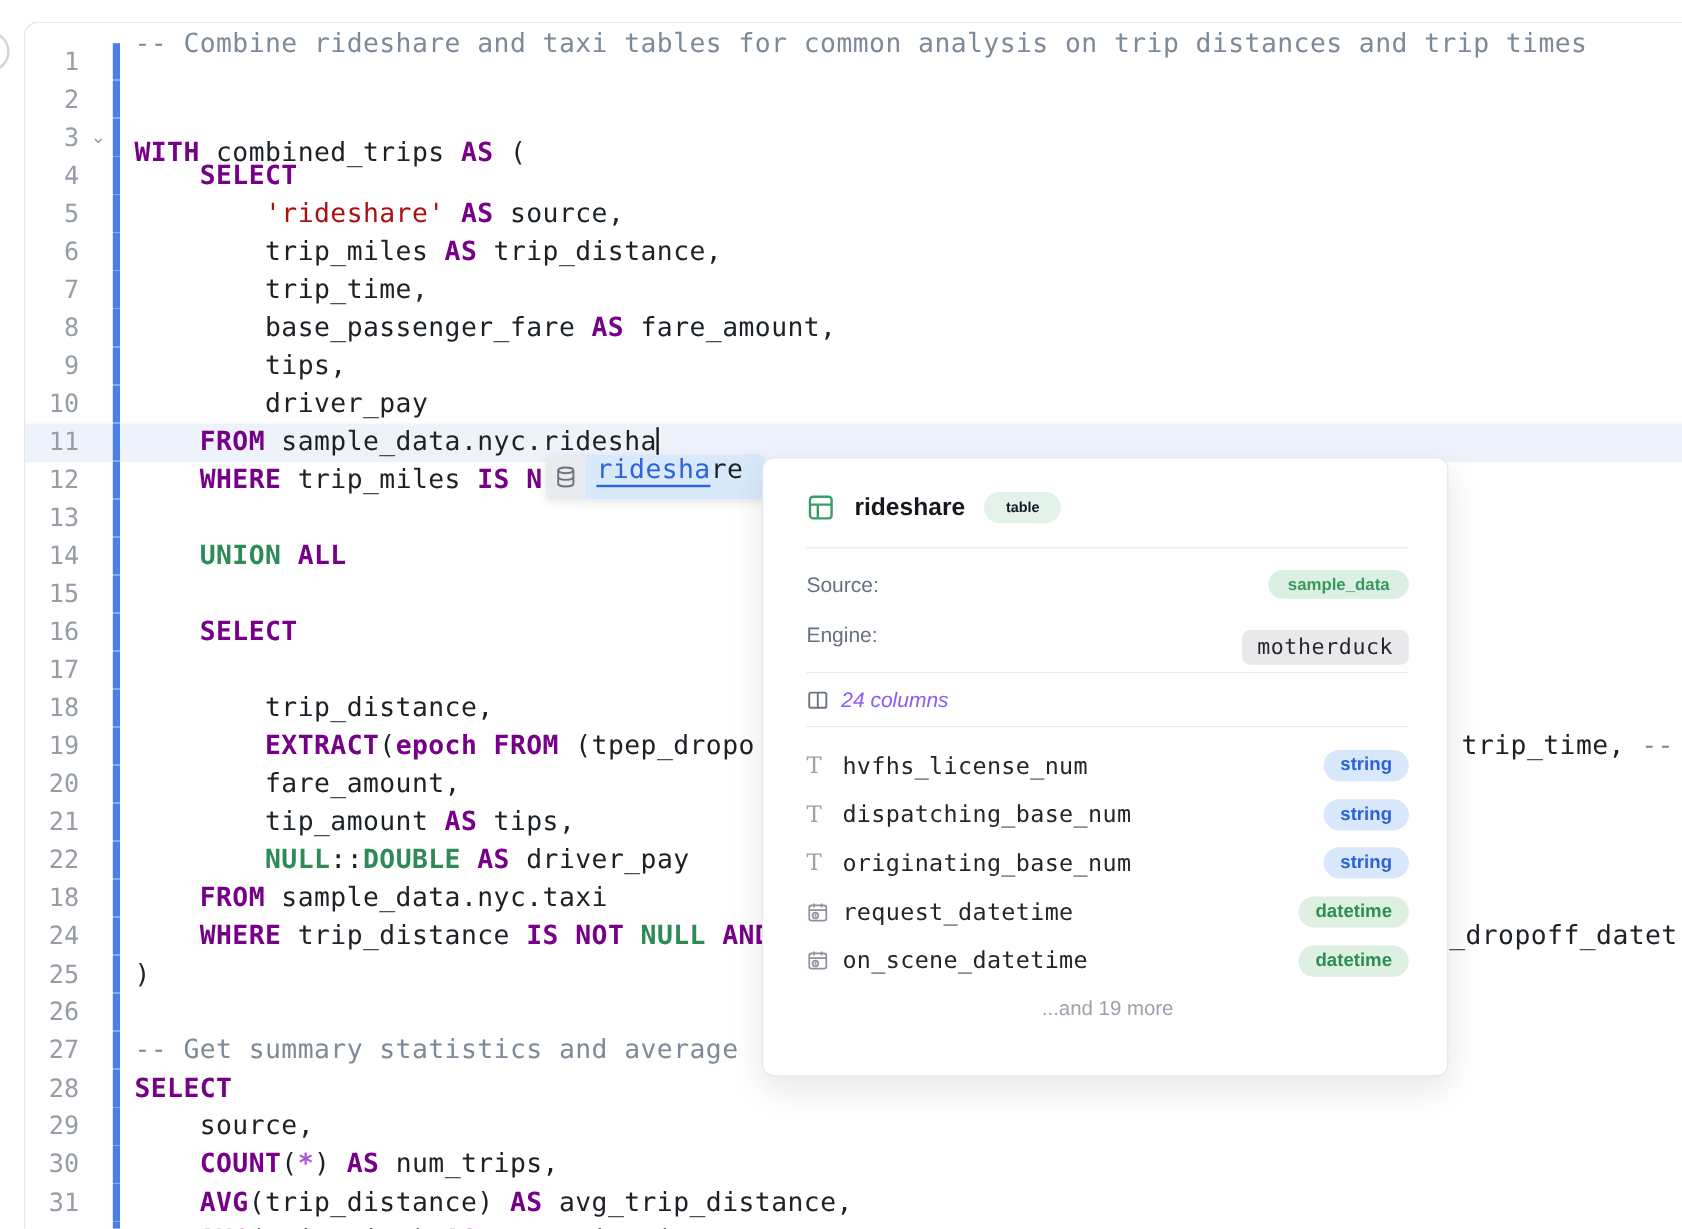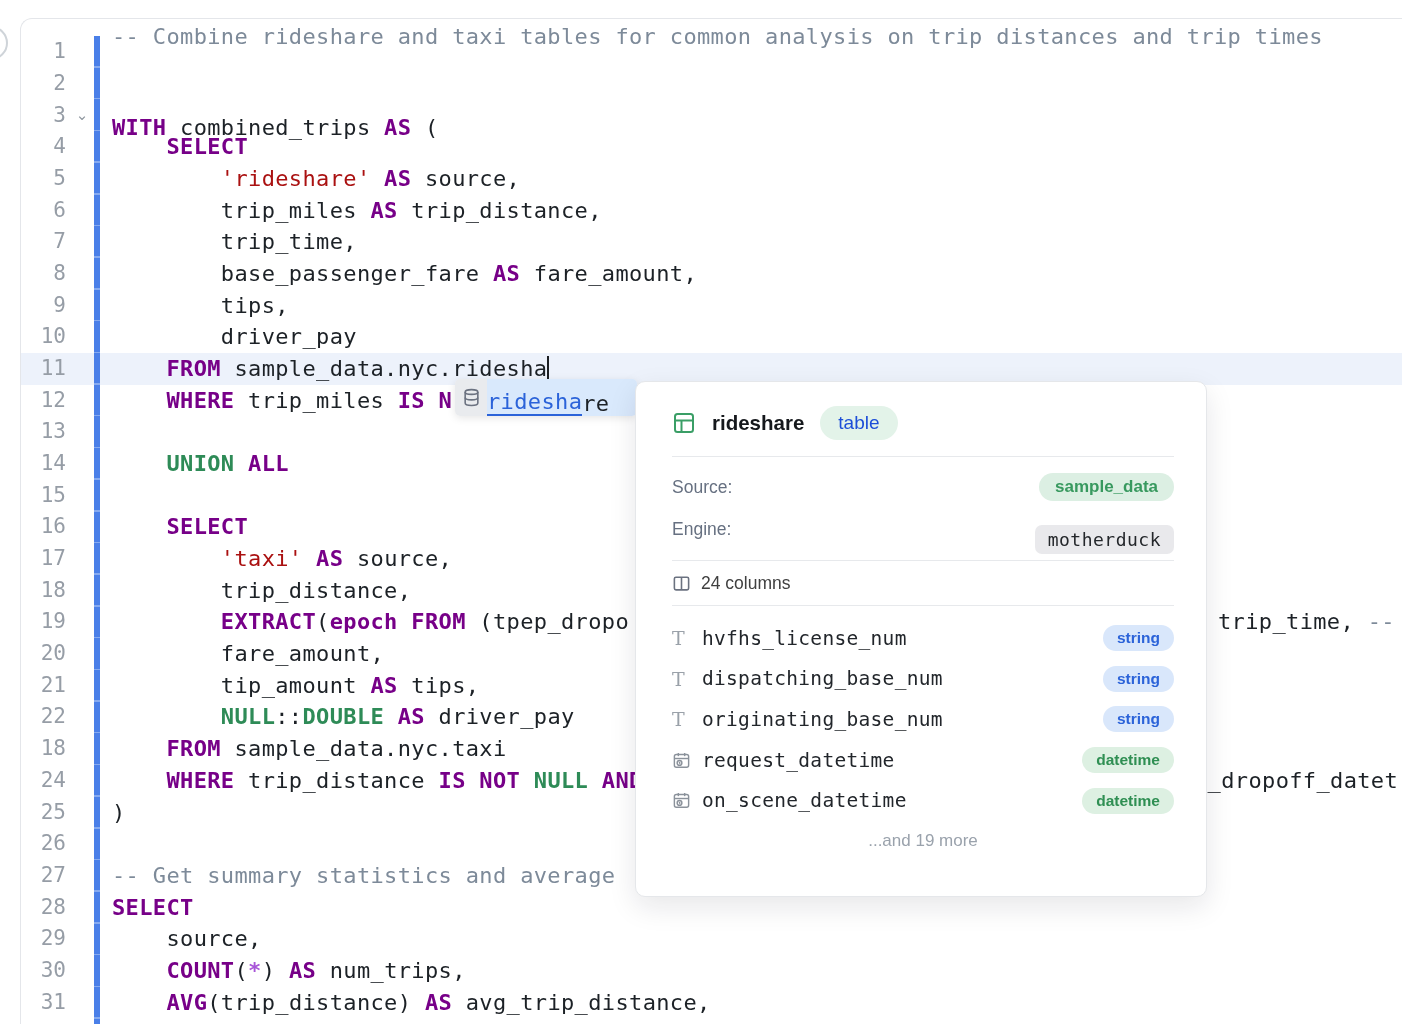--- a/index.html
+++ b/index.html
@@ -54,45 +54,45 @@
   .ac-tooltip{
     position:absolute;left:455px;top:379px;height:37px;display:flex;z-index:40;
     border-radius:5px;box-shadow:0 2px 8px rgba(0,0,0,.10);
   }
   .ac-iconbox{
     width:32px;background:#e9ebee;border-radius:5px 0 0 5px;
     display:flex;align-items:center;justify-content:center;
   }
   .ac-item{
     width:150px;background:#d9e9fc;border-radius:0 5px 5px 0;
-    display:flex;align-items:flex-end;box-sizing:border-box;
+    display:flex;align-items:flex-start;padding-left:10px;box-sizing:border-box;
     font-family:"DejaVu Sans Mono",monospace;font-size:22px;letter-spacing:0.36px;
   }
   .ac-match{color:#2b63d9;border-bottom:2px solid #2b63d9;}
   .ac-rest{color:#1c2126;}
   
   .popup{
     position:absolute;left:635px;top:381px;width:572px;height:516px;z-index:50;
     background:#fff;border:1px solid #e5e7ea;border-radius:10px;
     box-shadow:0 10px 28px rgba(16,24,40,.10);box-sizing:border-box;
     padding:0 32px 0 36px;
   }
   .pop-header{display:flex;align-items:center;gap:16px;padding-top:24px;height:34px;}
   .pop-title{font-size:20.5px;font-weight:bold;color:#15181c;}
   .pill{border-radius:999px;display:inline-block;}
-  .pill-table{background:#e3f3e9;color:#1d4ed8;font-weight:normal;font-size:19px;padding:6px 18px;}
+  .pill-table{background:#e3f3e9;color:#0f172a;font-weight:bold;font-size:12px;padding:6px 18px;}
   .pop-hr{border:none;border-top:1px solid #e7e9ec;margin:0;}
   .hr1{margin-top:16px;}
   .kv-section{padding:9px 0 10px 0;}
   .kv-row{height:42px;display:flex;align-items:center;justify-content:space-between;}
   .kv-label{font-size:17.5px;color:#667081;}
-  .pill-source{background:#dcefe3;color:#38995f;font-weight:bold;font-size:17px;padding:4px 16px;}
+  .pill-source{background:#dcefe3;color:#38995f;font-weight:bold;font-size:14px;padding:4px 16px;}
   .chip-engine{background:#e9e9ec;color:#24272b;font-family:"DejaVu Sans Mono",monospace;
     font-size:18px;padding:4px 13px;border-radius:7px;letter-spacing:0.5px;margin-top:20px;}
-  .count-row{height:44px;display:flex;align-items:center;gap:10px;color:#404040;font-size:17.5px;}
+  .count-row{height:44px;display:flex;align-items:center;gap:10px;color:#8b5cf6;font-size:17.5px;font-style:italic;}
   .col-list{padding-top:12px;}
   .col-row{height:40.6px;display:flex;align-items:center;}
   .col-icon{width:30px;color:#9aa1a9;font-family:"DejaVu Serif",serif;font-size:19px;display:flex;align-items:center;}
   .col-name{font-family:"DejaVu Sans Mono",monospace;font-size:19.5px;color:#22262b;letter-spacing:0.3px;flex:1;}
   .type-pill{font-size:15.5px;font-weight:bold;padding:4px 14px;}
   .type-string{background:#d9e7fb;color:#2b63d9;}
   .type-datetime{background:#ddf0e2;color:#2f8f53;}
   .pop-footer{text-align:center;color:#9aa2ac;font-size:17px;margin-top:10px;}
   svg{display:block;}
 </style>
@@ -149,21 +149,20 @@
     <div class="code-line" style="top: 226.28px;"><span class="tok-d">        trip_time,</span></div>
     <div class="code-line" style="top: 257.96px;"><span class="tok-d">        base_passenger_fare </span><span class="tok-k">AS</span><span class="tok-d"> fare_amount,</span></div>
     <div class="code-line" style="top: 289.64px;"><span class="tok-d">        tips,</span></div>
     <div class="code-line" style="top: 321.32px;"><span class="tok-d">        driver_pay</span></div>
     <div class="code-line" style="top: 353px;"><span class="tok-d">    </span><span class="tok-k">FROM</span><span class="tok-d"> sample_data.nyc.ridesha</span></div>
     <div class="code-line" style="top: 384.68px;"><span class="tok-d">    </span><span class="tok-k">WHERE</span><span class="tok-d"> trip_miles </span><span class="tok-k">IS</span><span class="tok-d"> </span><span class="tok-k">N</span></div>
     <div class="code-line" style="top: 416.36px;"></div>
     <div class="code-line" style="top: 448.04px;"><span class="tok-d">    </span><span class="tok-g">UNION</span><span class="tok-d"> </span><span class="tok-k">ALL</span></div>
     <div class="code-line" style="top: 479.72px;"></div>
     <div class="code-line" style="top: 511.4px;"><span class="tok-d">    </span><span class="tok-k">SELECT</span></div>
-    <div class="code-line" style="top: 543.08px;"><span class="tok-d">        </span><span class="tok-s">'taxi'</span><span class="tok-d"> </span><span class="tok-k">AS</span><span class="tok-d"> source,</span></div>
     <div class="code-line" style="top: 574.76px;"><span class="tok-d">        trip_distance,</span></div>
     <div class="code-line" style="top: 606.44px;"><span class="tok-d">        </span><span class="tok-k">EXTRACT</span><span class="tok-d">(</span><span class="tok-k">epoch</span><span class="tok-d"> </span><span class="tok-k">FROM</span><span class="tok-d"> (tpep_dropo</span></div>
     <div class="right-snip" style="top: 606.44px; left: 1218px;"><span class="tok-d">trip_time, </span><span class="tok-c">--</span></div>
     <div class="code-line" style="top: 638.12px;"><span class="tok-d">        fare_amount,</span></div>
     <div class="code-line" style="top: 669.8px;"><span class="tok-d">        tip_amount </span><span class="tok-k">AS</span><span class="tok-d"> tips,</span></div>
     <div class="code-line" style="top: 701.48px;"><span class="tok-d">        </span><span class="tok-g">NULL</span><span class="tok-d">::</span><span class="tok-g">DOUBLE</span><span class="tok-d"> </span><span class="tok-k">AS</span><span class="tok-d"> driver_pay</span></div>
     <div class="code-line" style="top: 733.16px;"><span class="tok-d">    </span><span class="tok-k">FROM</span><span class="tok-d"> sample_data.nyc.taxi</span></div>
     <div class="code-line" style="top: 764.84px;"><span class="tok-d">    </span><span class="tok-k">WHERE</span><span class="tok-d"> trip_distance </span><span class="tok-k">IS</span><span class="tok-d"> </span><span class="tok-k">NOT</span><span class="tok-d"> </span><span class="tok-g">NULL</span><span class="tok-d"> </span><span class="tok-k">AND</span></div>
     <div class="right-snip" style="top: 764.84px; left: 1194px;"><span class="tok-d">p_dropoff_datet</span></div>
     <div class="code-line" style="top: 796.52px;"><span class="tok-d">)</span></div>

